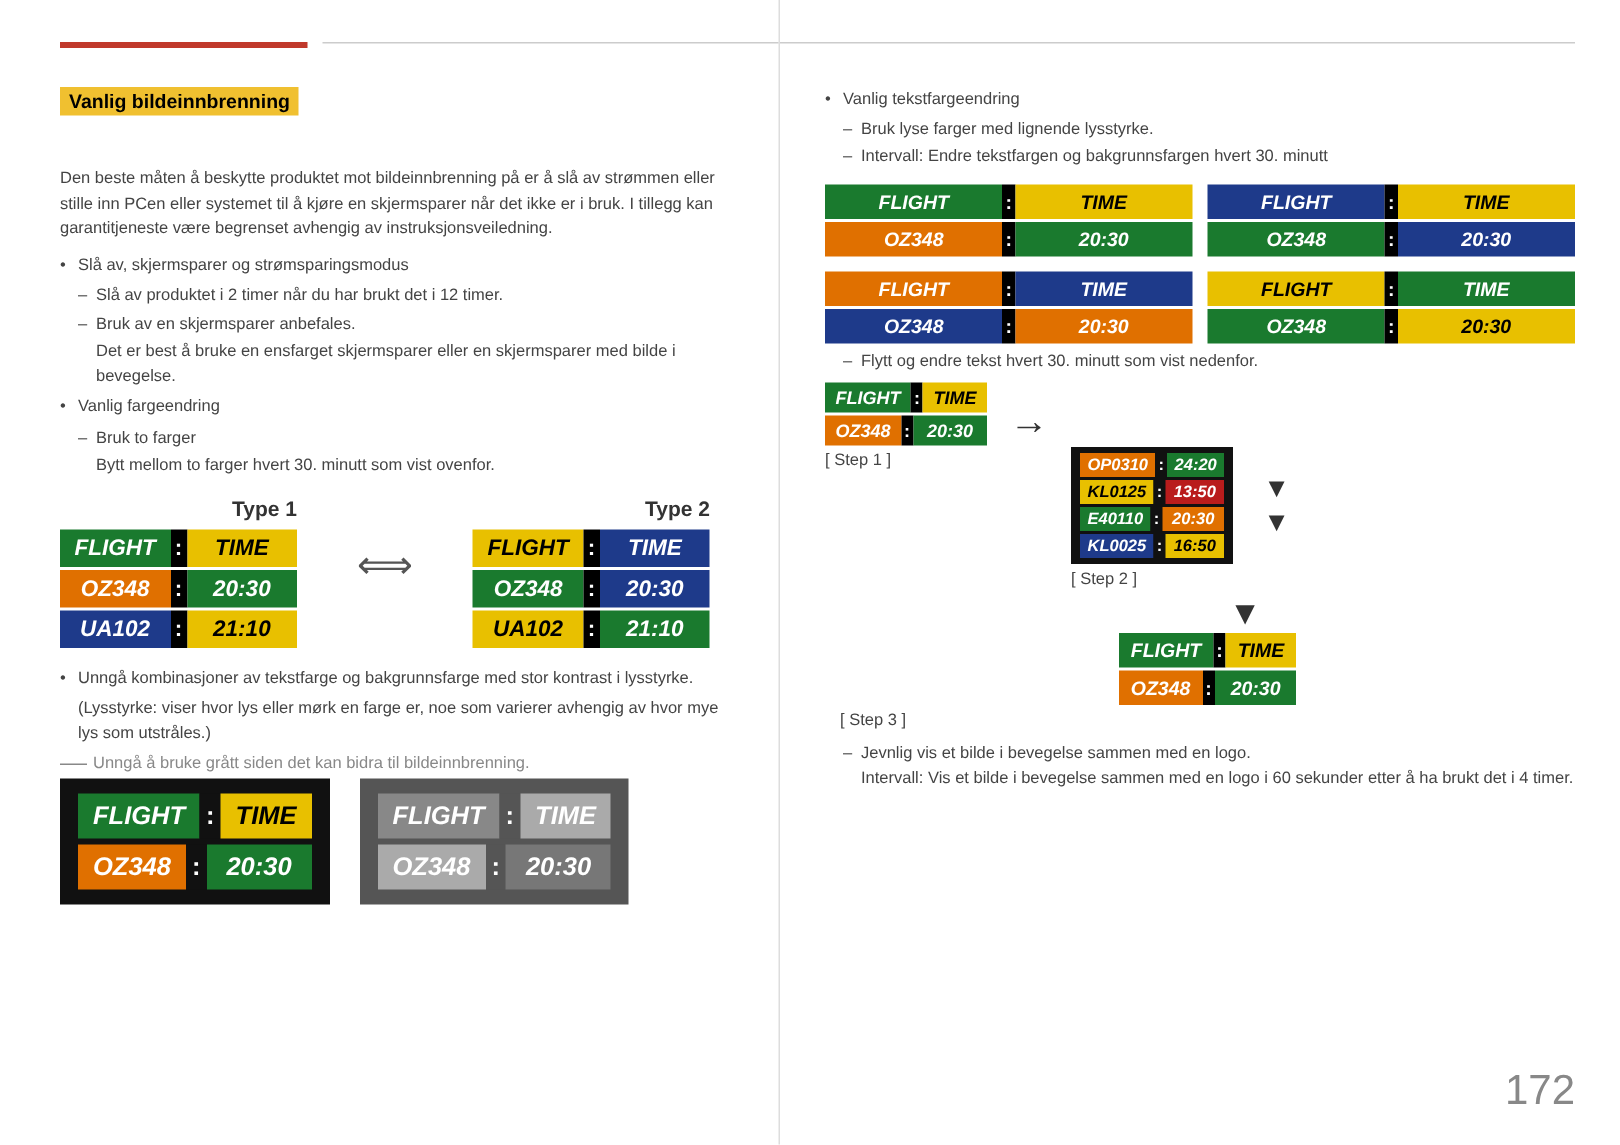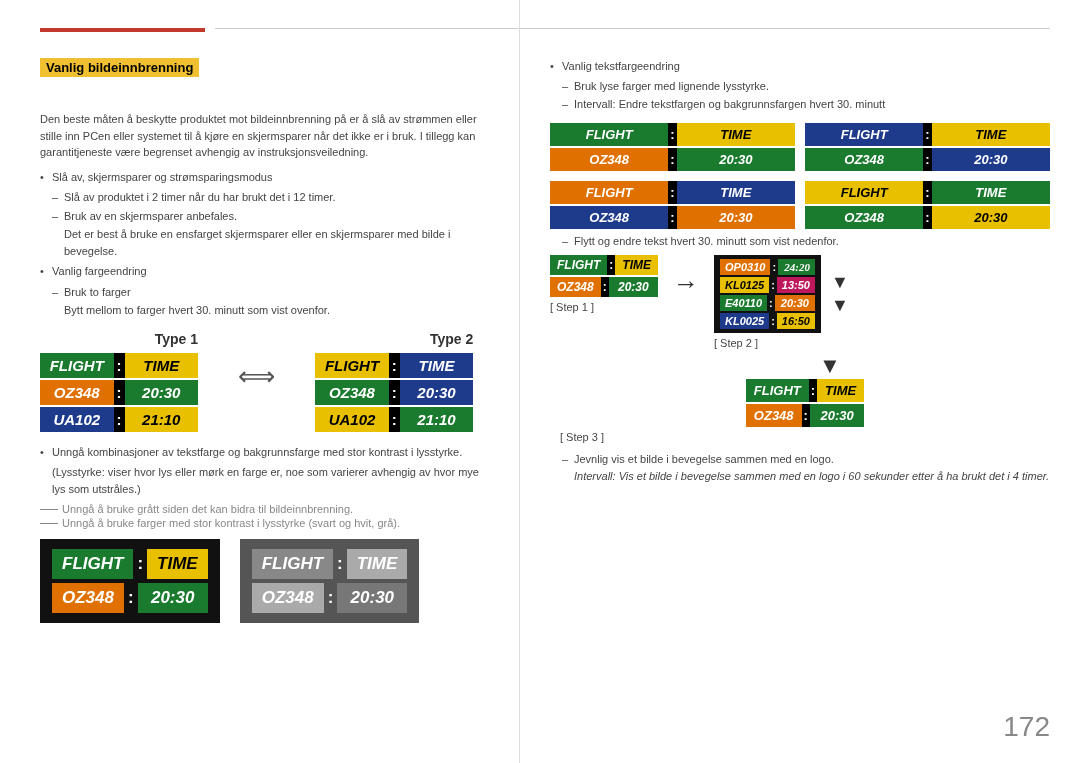--- a/index.html
+++ b/index.html
@@ -219,24 +219,20 @@
       </div>
     </div>
 
     <div class="bullet-item" style="margin-top:8px;">Unngå kombinasjoner av tekstfarge og bakgrunnsfarge med stor kontrast i lysstyrke.</div>
     <div style="padding-left:12px;font-size:11px;color:#444;line-height:1.5;margin-bottom:6px;">(Lysstyrke: viser hvor lys eller mørk en farge er, noe som varierer avhengig av hvor mye lys som utstråles.)</div>
 
     <div style="display:flex;align-items:center;margin-bottom:2px;">
       <div style="width:18px;height:1px;background:#888;margin-right:4px;"></div>
       <span style="font-size:11px;color:#888;">Unngå å bruke grått siden det kan bidra til bildeinnbrenning.</span>
     </div>
-    <div style="display:flex;align-items:center;margin-bottom:10px;">
-      <div style="width:18px;height:1px;background:#888;margin-right:4px;"></div>
-      <span style="font-size:11px;color:#888;">Unngå å bruke farger med stor kontrast i lysstyrke (svart og hvit, grå).</span>
-    </div>
 
     <div style="display:flex;gap:20px;margin-top:4px;">
 
       <div style="background:#111;padding:10px 12px;display:inline-block;">
         <div style="display:flex;margin-bottom:4px;">
           <div style="background:#1a7a2e;color:#fff;font-weight:900;font-style:italic;font-size:17px;padding:5px 10px;flex:1;text-align:center;">FLIGHT</div>
           <div style="background:#111;color:#fff;font-weight:900;font-size:17px;padding:5px 4px;text-align:center;">:</div>
           <div style="background:#e8c000;color:#000;font-weight:900;font-style:italic;font-size:17px;padding:5px 10px;flex:1;text-align:center;">TIME</div>
         </div>
         <div style="display:flex;">
@@ -345,32 +341,32 @@
             <div style="background:#000;color:#fff;font-weight:900;font-size:12px;padding:3px 2px;">:</div>
             <div style="background:#1a7a2e;color:#fff;font-weight:900;font-style:italic;font-size:12px;padding:3px 7px;flex:1;text-align:center;">20:30</div>
           </div>
         </div>
         <div class="step-label">[ Step 1 ]</div>
       </div>
 
       <div style="font-size:26px;color:#333;margin-top:10px;">→</div>
 
       <div style="text-align:center;">
-        <div style="display:flex;gap:10px;">
+        <div style="display:flex;gap:20px;margin-top:43px;">
 
           <div style="background:#111;padding:4px 6px;">
             <div style="display:flex;margin-bottom:2px;">
               <div style="background:#e07000;color:#fff;font-weight:900;font-style:italic;font-size:11px;padding:2px 5px;flex:1;text-align:center;">OP0310</div>
               <div style="background:#111;color:#fff;font-weight:900;font-size:11px;padding:2px 2px;">:</div>
-              <div style="background:#1a7a2e;color:#fff;font-weight:900;font-style:italic;font-size:11px;padding:2px 5px;flex:1;text-align:right;font-family:Liberation Serif, serif;">24:20</div>
+              <div style="background:#1a7a2e;color:#fff;font-weight:900;font-style:italic;font-size:11px;padding:2px 5px;flex:1;text-align:left;">24:20</div>
             </div>
             <div style="display:flex;margin-bottom:2px;">
               <div style="background:#e8c000;color:#000;font-weight:900;font-style:italic;font-size:11px;padding:2px 5px;flex:1;text-align:center;">KL0125</div>
               <div style="background:#111;color:#fff;font-weight:900;font-size:11px;padding:2px 2px;">:</div>
-              <div style="background:#be185d;color:#fff;font-weight:900;font-style:italic;font-size:11px;padding:2px 5px;flex:1;text-align:center;">13:50</div>
+              <div style="background:#b91c1c;color:#fff;font-weight:900;font-style:italic;font-size:11px;padding:2px 5px;flex:1;text-align:center;">13:50</div>
             </div>
             <div style="display:flex;margin-bottom:2px;">
               <div style="background:#1a7a2e;color:#fff;font-weight:900;font-style:italic;font-size:11px;padding:2px 5px;flex:1;text-align:center;">E40110</div>
               <div style="background:#111;color:#fff;font-weight:900;font-size:11px;padding:2px 2px;">:</div>
               <div style="background:#e07000;color:#fff;font-weight:900;font-style:italic;font-size:11px;padding:2px 5px;flex:1;text-align:center;">20:30</div>
             </div>
             <div style="display:flex;align-items:center;">
               <div style="background:#1e3a8a;color:#fff;font-weight:900;font-style:italic;font-size:11px;padding:2px 5px;flex:1;text-align:center;">KL0025</div>
               <div style="background:#111;color:#fff;font-weight:900;font-size:11px;padding:2px 2px;">:</div>
               <div style="background:#e8c000;color:#000;font-weight:900;font-style:italic;font-size:11px;padding:2px 5px;flex:1;text-align:center;">16:50</div>
@@ -404,20 +400,20 @@
         </div>
       </div>
       <div class="step-label">[ Step 3 ]</div>
     </div>
 
     <div style="margin-top:10px;">
       <div style="padding-left:24px;position:relative;font-size:11px;color:#444;margin-bottom:3px;">
         <span style="position:absolute;left:12px;">–</span>
         <span>Jevnlig vis et bilde i bevegelse sammen med en logo.</span>
       </div>
-      <div style="padding-left:24px;font-size:11px;color:#444;line-height:1.5;font-style:italic;">Intervall: Vis et bilde i bevegelse sammen med en logo i 60 sekunder etter å ha brukt det i 4 timer.</div>
+      <div style="padding-left:24px;font-size:11px;color:#444;line-height:1.5;">Intervall: Vis et bilde i bevegelse sammen med en logo i 60 sekunder etter å ha brukt det i 4 timer.</div>
     </div>
 
   </div>
 
 </div>
 
 <div class="page-number">172</div>
 
 </body></html>

